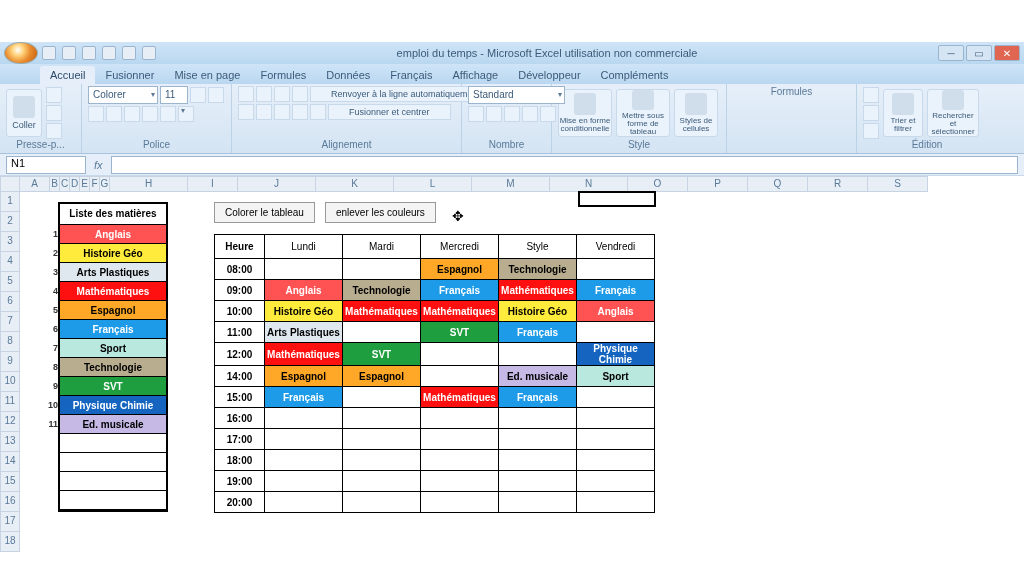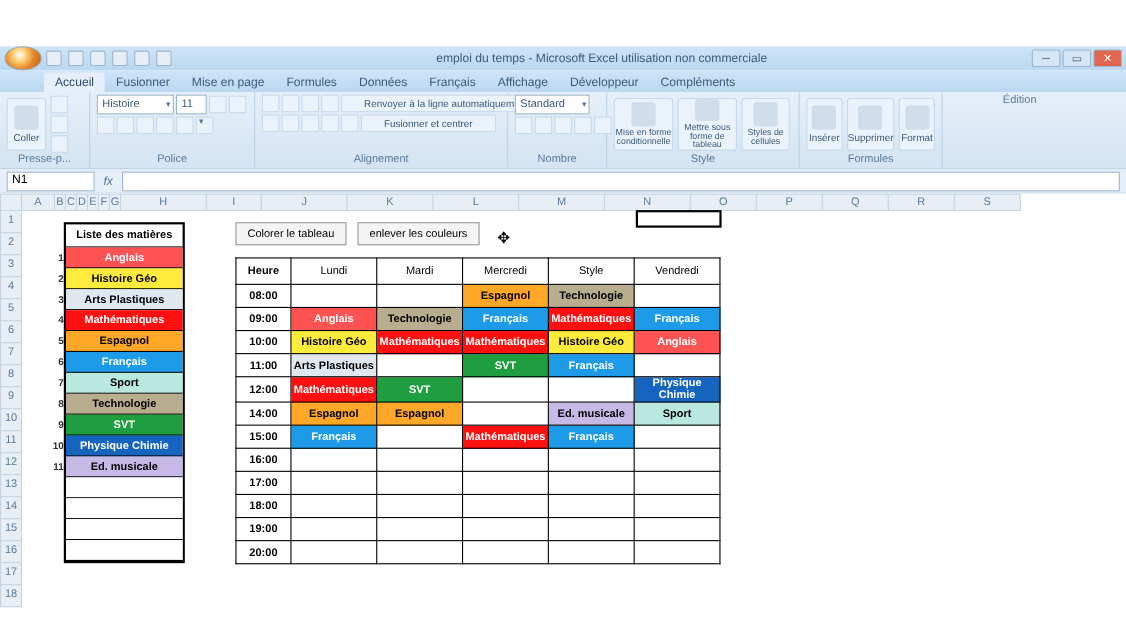--- a/index.html
+++ b/index.html
@@ -124,21 +124,21 @@
           <div class="sq"></div>
           <div class="sq"></div>
           <div class="sq"></div>
         </div>
     </div>
     <div class="rgroup-label">Presse-p...</div>
   </div>
   <div class="rgroup" style="width:150px">
     <div class="rgroup-body" style="flex-direction:column; align-items:flex-start; gap:2px">
       <div class="rowctrl">
-          <span class="combo" style="width:70px">Histoire</span>
+          <span class="combo" style="width:70px">Colorer</span>
           <span class="combo" style="width:28px">11</span>
           <div class="sq"></div>
           <div class="sq"></div>
         </div>
       <div class="rowctrl">
           <div class="sq"></div>
           <div class="sq"></div>
           <div class="sq"></div>
           <div class="sq"></div>
           <div class="sq"></div>
@@ -162,21 +162,21 @@
           <div class="sq"></div>
           <div class="sq"></div>
           <div class="sq"></div>
           <span class="longbtn">Fusionner et centrer</span>
         </div>
     </div>
     <div class="rgroup-label">Alignement</div>
   </div>
   <div class="rgroup" style="width:90px">
     <div class="rgroup-body" style="flex-direction:column; align-items:flex-start; gap:2px">
-      <span class="combo" style="width:68px">Standard</span>
+      <span class="combo" style="width:97px">Standard</span>
       <div class="rowctrl">
           <div class="sq"></div>
           <div class="sq"></div>
           <div class="sq"></div>
           <div class="sq"></div>
           <div class="sq"></div>
         </div>
     </div>
     <div class="rgroup-label">Nombre</div>
   </div>
@@ -191,37 +191,38 @@
           <span style="font-size:8px;line-height:8px">Mettre sous forme de tableau</span>
         </div>
       <div class="bigbtn" style="width:44px">
           <div class="ic"></div>
           <span style="font-size:8px;line-height:8px">Styles de cellules</span>
         </div>
     </div>
     <div class="rgroup-label">Style</div>
   </div>
   <div class="rgroup" style="width:130px">
+    <div class="rgroup-label">Formules</div>
+  </div>
+  <div class="rgroup" style="width:140px;border-right:none">
     <div class="rgroup-body">
-      <div class="bigbtn" style="width:38px">
-          <div class="ic"></div>
-          <span>Insérer</span>
-        </div>
-      <div class="bigbtn" style="width:44px">
-          <div class="ic"></div>
-          <span>Supprimer</span>
-        </div>
-      <div class="bigbtn" style="width:38px">
-          <div class="ic"></div>
-          <span>Format</span>
-        </div>
-    </div>
-    <div class="rgroup-label">Formules</div>
-  </div>
-  <div class="rgroup" style="width:140px;border-right:none">
+      <div class="smallctrl">
+          <div class="sq"></div>
+          <div class="sq"></div>
+          <div class="sq"></div>
+        </div>
+      <div class="bigbtn" style="width:40px">
+          <div class="ic"></div>
+          <span style="font-size:8px;line-height:8px">Trier et filtrer</span>
+        </div>
+      <div class="bigbtn" style="width:52px">
+          <div class="ic"></div>
+          <span style="font-size:8px;line-height:8px">Rechercher et sélectionner</span>
+        </div>
+    </div>
     <div class="rgroup-label">Édition</div>
   </div>
 </div>
 
 <div class="fbar">
   <div class="namebox">
       <span>N1</span>
     </div>
   <span class="fx">fx</span>
   <div class="formula-input"></div>

